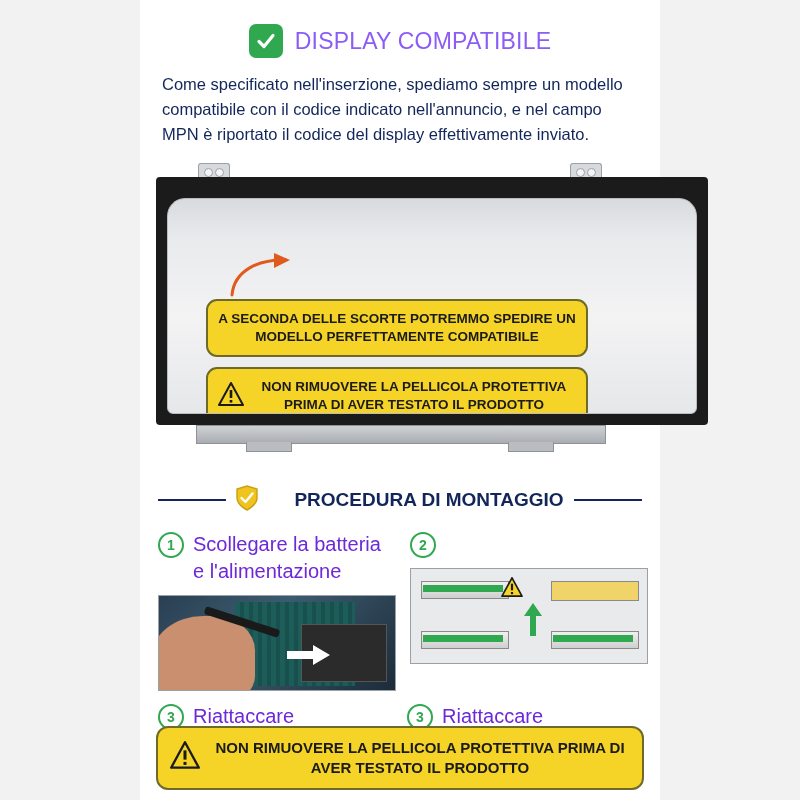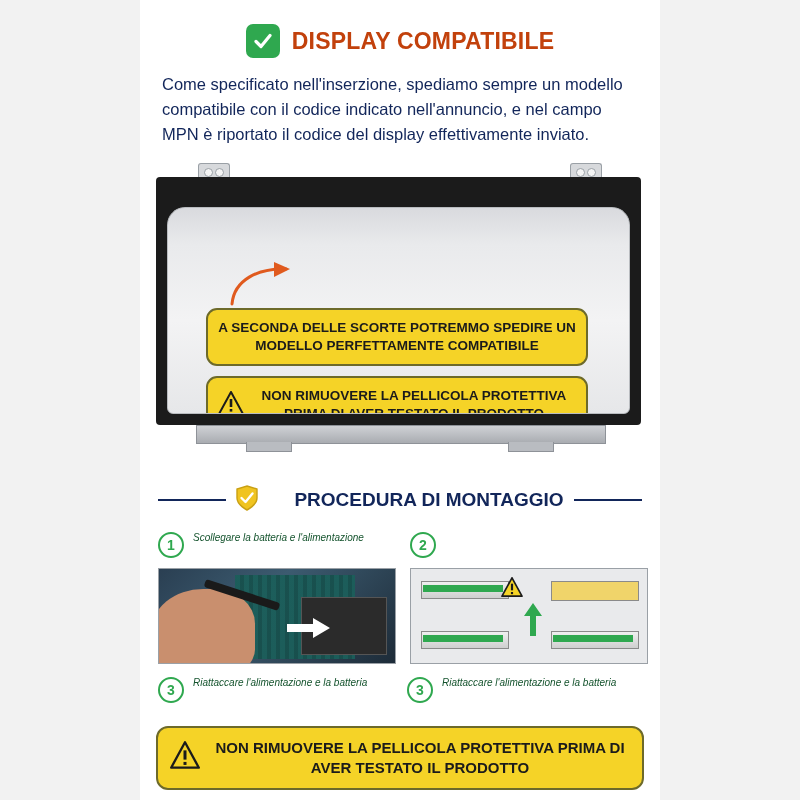--- a/index.html
+++ b/index.html
@@ -53,22 +53,22 @@
     border-radius: 7px;
     background: #2fa84f;
     display: flex;
     align-items: center;
     justify-content: center;
     flex: none;
   }
   .check-badge svg { display:block; }
   .header-title {
     font-size: 23px;
-    font-weight: bold;
-    color: #c2410c;
+    font-weight: normal;
+    color: #8b5cf6;
     letter-spacing: .2px;
   }
   .intro {
     margin: 14px 22px 0 22px;
     font-size: 16.5px;
     line-height: 1.52;
     color: #12265a;
   }
 
   
@@ -104,26 +104,26 @@
     border-radius: 50%;
     background: #f4f4f4;
     border: 1px solid #9aa0a6;
   }
   .tab.l { left: 42px; }
   .tab.r { right: 42px; }
 
   .bezel {
     position: absolute;
     left: 0; top: 14px;
-    width: 485px;
+    width: 552px;
     height: 248px;
     background: #1b1b1b;
     border-radius: 4px;
     box-sizing: border-box;
-    padding: 30px 11px 11px 11px;
+    padding: 21px 11px 11px 11px;
   }
   .screen {
     width: 100%;
     height: 100%;
     background: linear-gradient(180deg,#d9dade 0%,#e9eaec 18%,#f3f3f4 55%,#e6e7e9 100%);
     border: 1px solid #b9bcc0;
     border-radius: 18px 18px 6px 6px;
     box-sizing: border-box;
     position: relative;
     overflow: hidden;
@@ -221,24 +221,23 @@
     border: 2px solid #2fa84f;
     color: #2fa84f;
     font-size: 14px;
     font-weight: bold;
     display: flex;
     align-items: center;
     justify-content: center;
     margin-top: 1px;
   }
   .step-text {
-    font-size: 10px;
+    font-size: 20px;
     line-height: 1.34;
-    color: #14532d;
-    font-style: italic;
+    color: #6d28d9;
   }
 
   .photo {
     margin-top: 10px;
     width: 238px;
     height: 96px;
     border: 1px solid #9aa0a6;
     box-sizing: border-box;
     position: relative;
     overflow: hidden;

